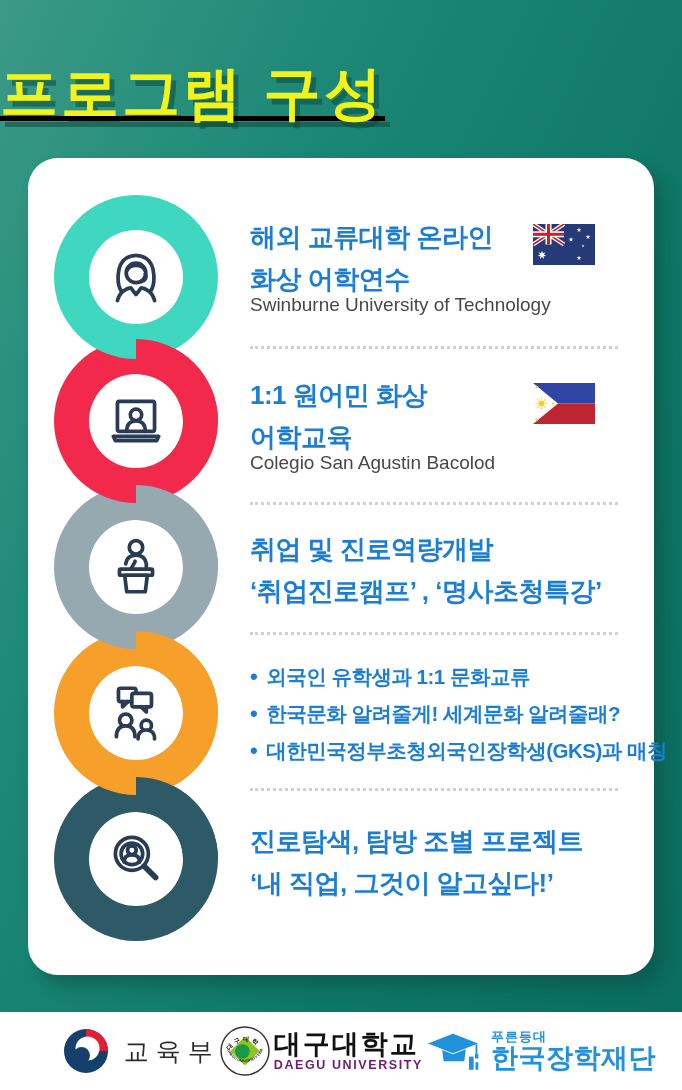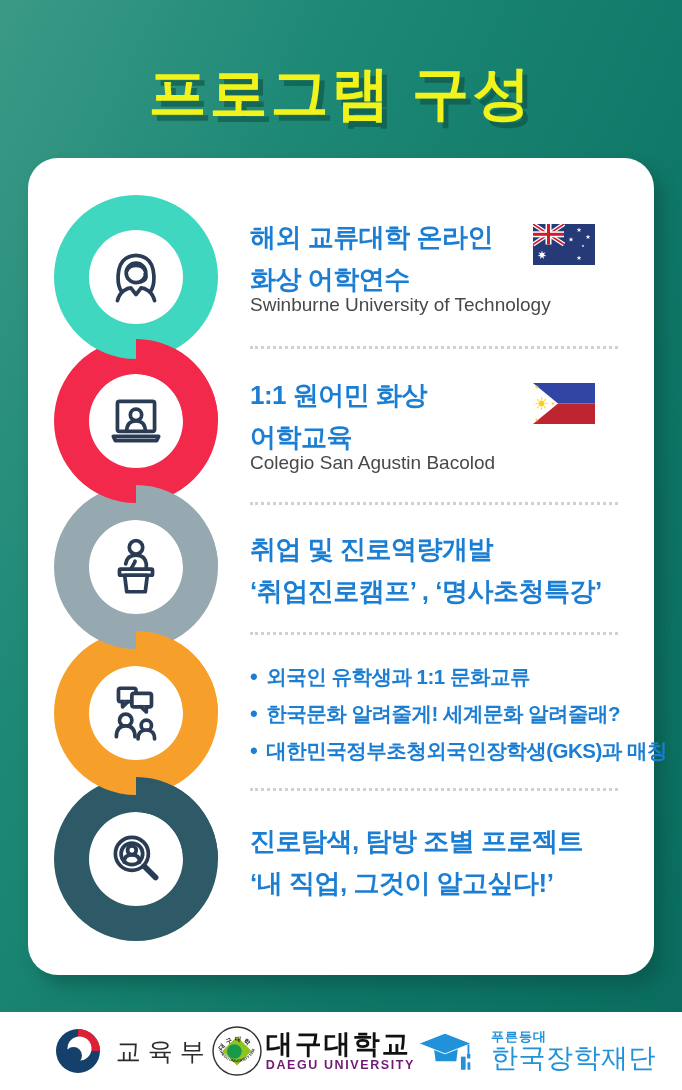--- a/index.html
+++ b/index.html
@@ -1,20 +1,20 @@
 <!DOCTYPE html>
 <html><head>
 <meta charset="utf-8">
 <style>
   html,body{margin:0;padding:0;}
   body{font-family:"Liberation Sans",sans-serif;}
   .page{position:relative;width:682px;height:1090px;overflow:hidden;
         background:linear-gradient(115deg,#3a9a86 0%,#1d8876 30%,#0f7767 65%,#0a6c5e 100%);}
   
-  .header{position:absolute;left:0;top:0;width:682px;height:158px;display:flex;align-items:center;justify-content:center;}
+  .header{position:absolute;left:0;top:0;width:682px;height:158px;display:flex;align-items:center;justify-content:flex-start;text-decoration:underline;}
   .header h1{margin:0;margin-top:30px;font-size:58px;font-weight:800;letter-spacing:3px;color:#f2f31a;
              text-shadow:5px 6px 0 rgba(13,74,61,.55);}
   
   .card{position:absolute;left:28px;top:158px;width:626px;height:817px;background:#fff;border-radius:30px;
         box-shadow:9px 11px 16px rgba(8,70,60,.45);}
   .rings{position:absolute;left:30px;top:185px;}
   .icon{position:absolute;width:66px;height:66px;}
   .icon svg{width:100%;height:100%;}
   .ic-stroke{stroke:#2a3b54;stroke-width:3.6;fill:none;stroke-linecap:round;stroke-linejoin:round;}
   .ic-fill{fill:#fff;stroke:#2a3b54;stroke-width:3.6;stroke-linecap:round;stroke-linejoin:round;}
@@ -34,23 +34,23 @@
   .flag svg{width:100%;height:100%;display:block;}
   .f1{left:533px;top:224px;} .f2{left:533px;top:383px;}
   
   .footer{position:absolute;left:0;top:1012px;width:682px;height:78px;background:#fff;
           display:flex;align-items:center;justify-content:flex-end;padding:12px 26px;box-sizing:border-box;}
   .logo{display:flex;align-items:center;}
   .moe-name{font-size:25px;color:#2b2b2b;letter-spacing:7px;margin-left:14px;font-weight:500;}
   .daegu-text{margin-left:4px;display:flex;flex-direction:column;justify-content:center;}
   .daegu-name{font-size:27px;font-weight:800;color:#111;letter-spacing:2px;line-height:28px;}
   .daegu-sub{font-size:12.5px;font-weight:700;color:#701a75;letter-spacing:1.6px;line-height:15px;}
-  .kosaf-text{margin-left:16px;display:flex;flex-direction:column;justify-content:center;}
+  .kosaf-text{margin-left:8px;display:flex;flex-direction:column;justify-content:center;}
   .kosaf-tag{font-size:13px;font-weight:700;color:#2191d9;line-height:15px;letter-spacing:1px;}
-  .kosaf-name{font-size:27px;font-weight:400;color:#2191d9;line-height:29px;letter-spacing:0.5px;}
+  .kosaf-name{font-size:27px;font-weight:700;color:#2191d9;line-height:29px;letter-spacing:0.5px;}
 </style>
 </head>
 <body>
 
 <div class="page">
 
   <div class="header">
     <h1>프로그램 구성</h1>
   </div>
 

